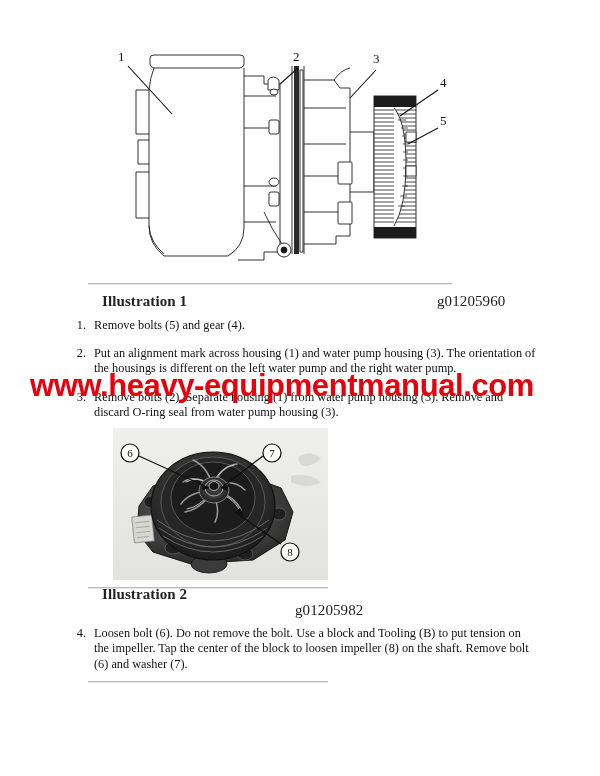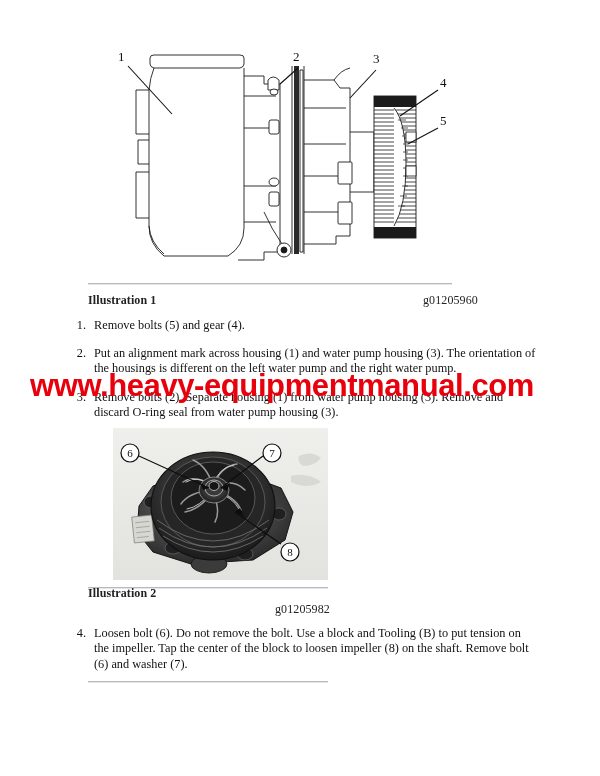--- a/index.html
+++ b/index.html
@@ -47,29 +47,30 @@
     border-bottom: 1px solid #e6e6e8;
   }
   .rule-1 { left: 88px; top: 283px; width: 364px; }
   .rule-2 { left: 88px; top: 587px; width: 240px; }
   .rule-3 { left: 88px; top: 681px; width: 240px; }
 
   
   .caption {
     position: absolute;
     font-family: "Liberation Serif", serif;
-    font-size: 12px;
+    font-size: 15px;
     color: #222;
     font-weight: 700;
     letter-spacing: .1px;
+    margin-left: 14px;
   }
   .cap1-label { left: 88px; top: 293px; }
   .cap1-code  { left: 423px; top: 293px; font-weight: 400; }
   .cap2-label { left: 88px; top: 586px; }
-  .cap2-code  { left: 275px; top: 602px; font-weight: 400; }
+  .cap2-code  { left: 281px; top: 602px; font-weight: 400; }
 
   
   .step {
     position: absolute;
     font-size: 12.3px;
     line-height: 15.4px;
     color: #111;
     text-align: left;
   }
   .step .num {

